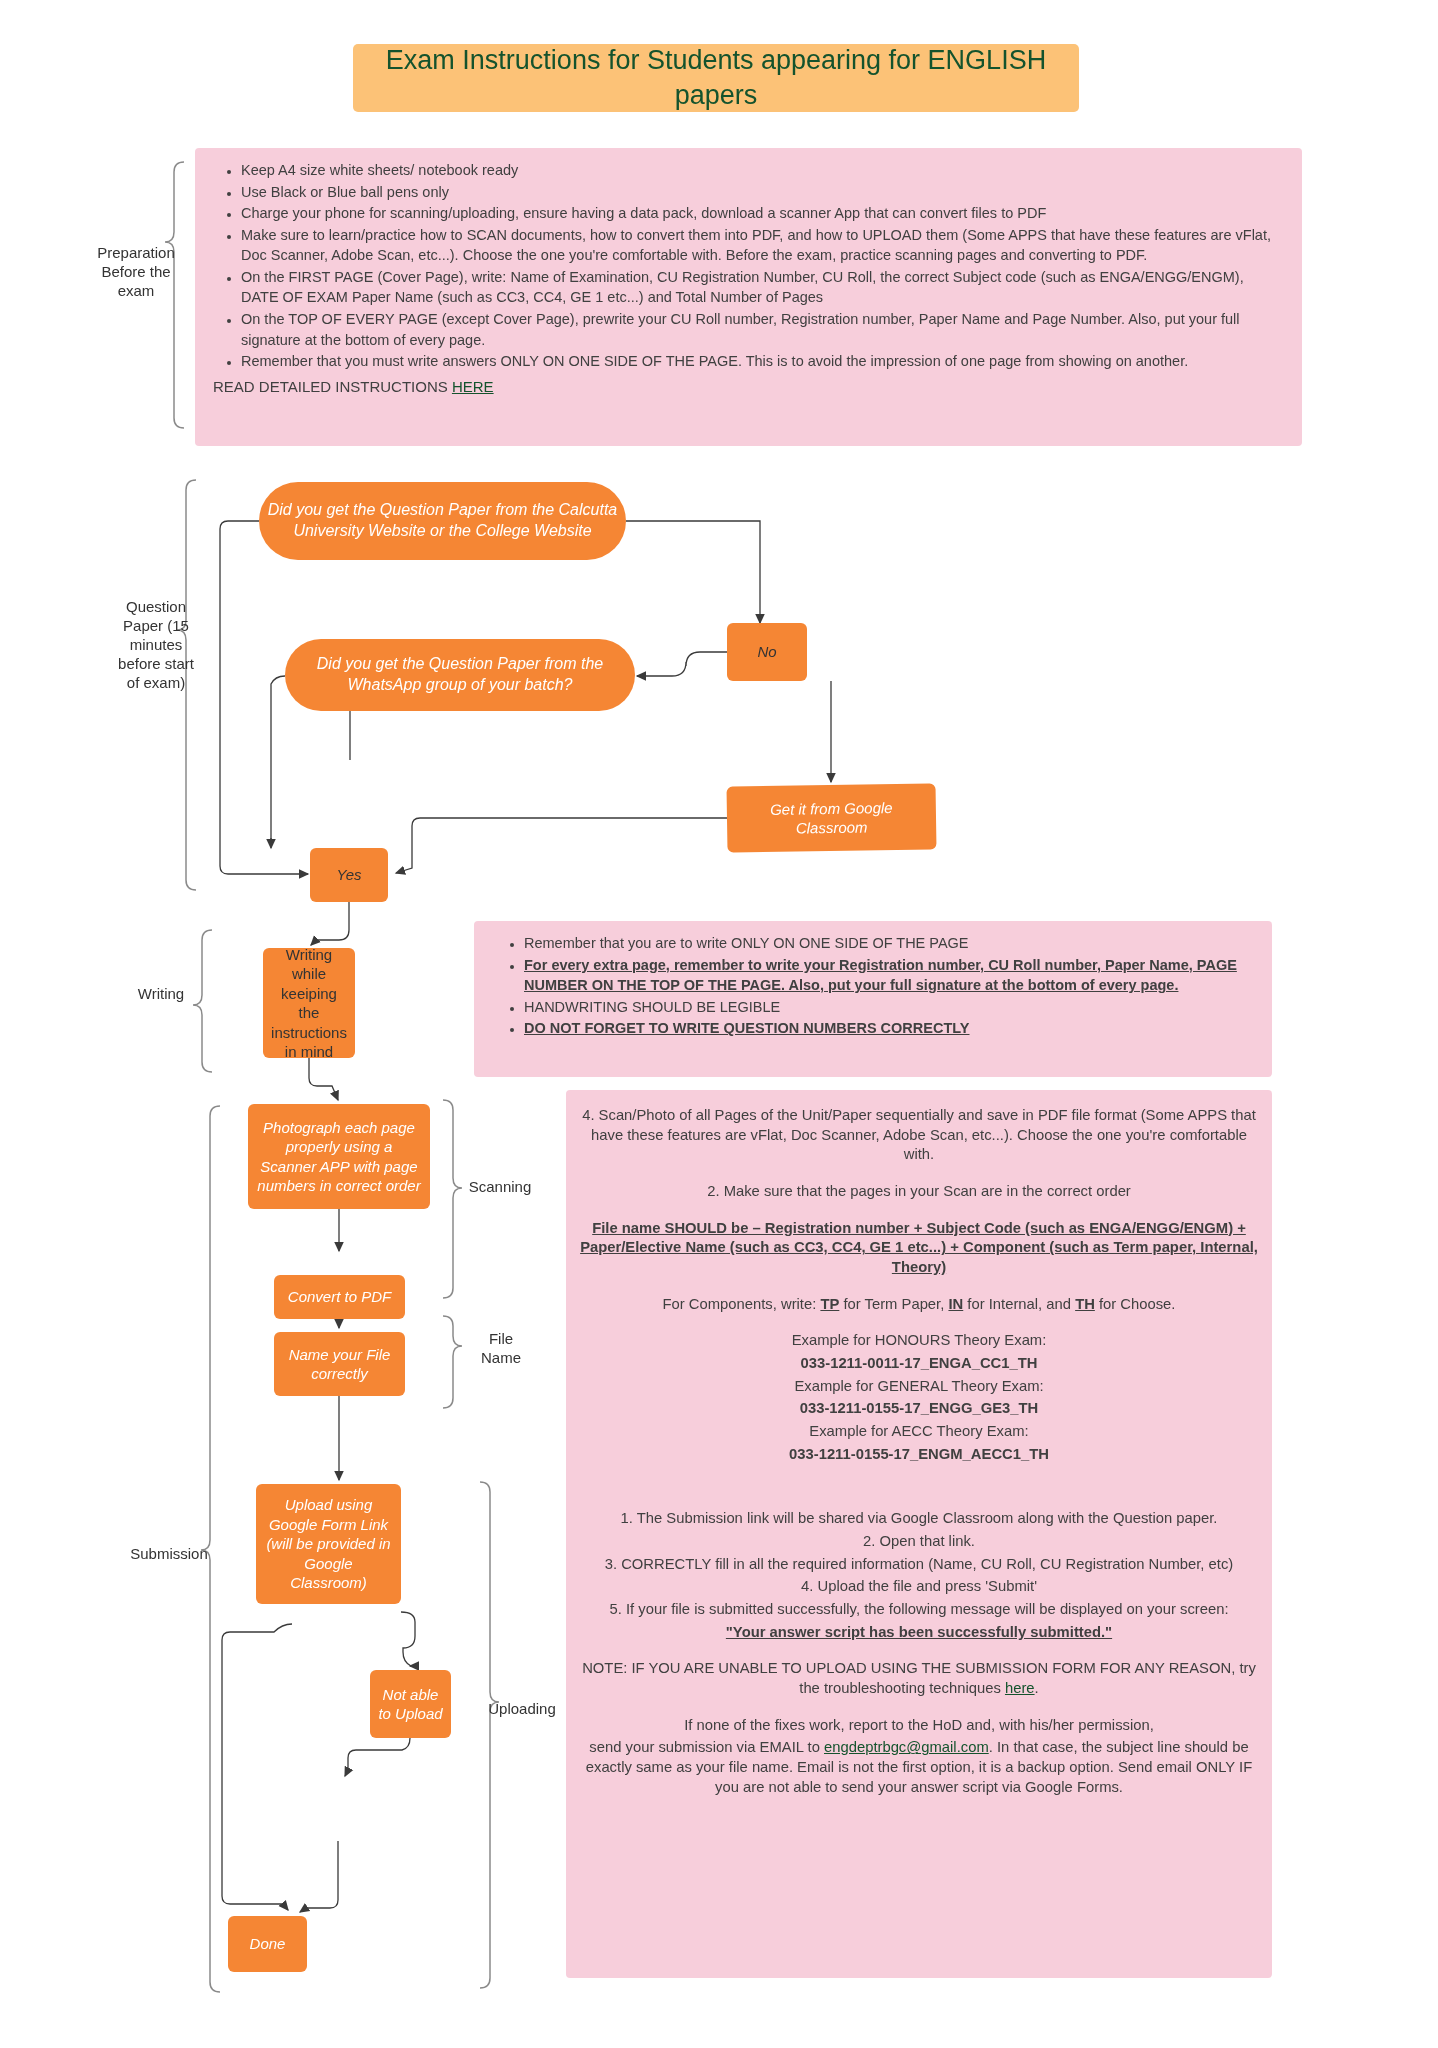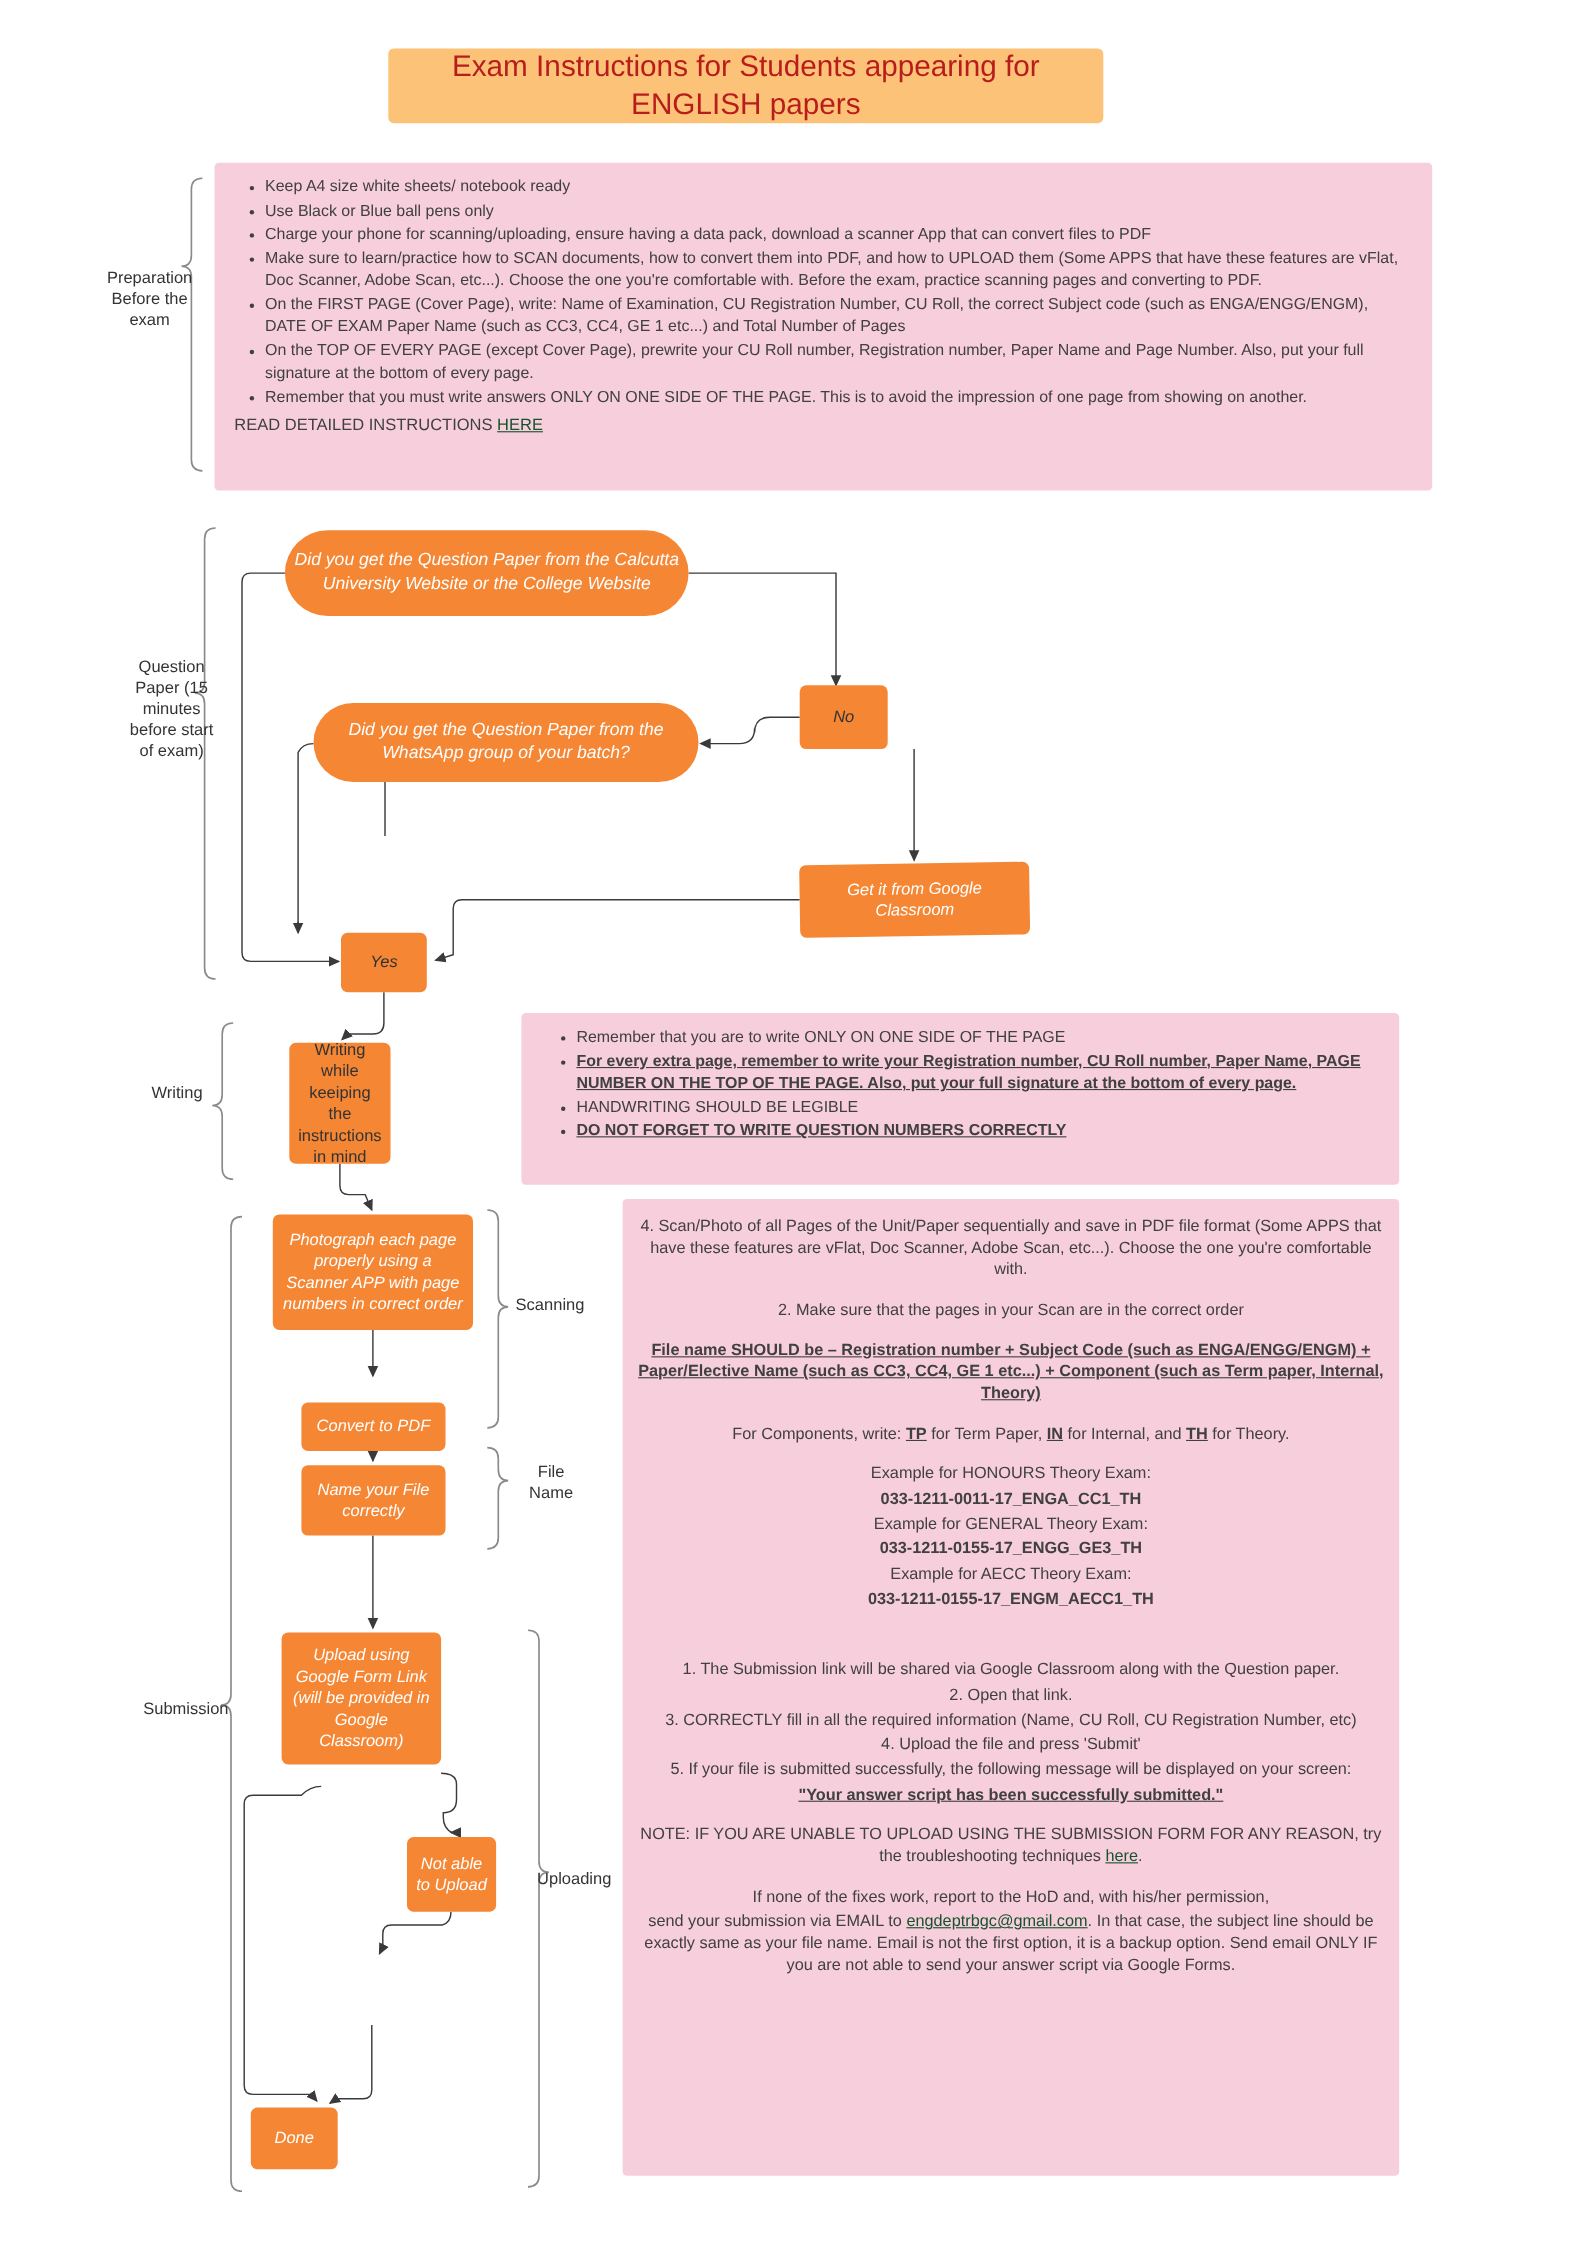--- a/index.html
+++ b/index.html
@@ -12,25 +12,25 @@
     position: relative;
     font-family: "Liberation Sans", sans-serif;
     color: #333333;
     overflow: hidden;
   }
   .canvas { position: absolute; inset: 0; }
   svg.wires { position: absolute; left: 0; top: 0; width: 1438px; height: 2048px; pointer-events: none; }
 
   
   #title-box {
-    position: absolute; left: 353px; top: 44px; width: 650px; height: 68px;
+    position: absolute; left: 353px; top: 44px; width: 726px; height: 68px;
     background: #FCC277; border-radius: 5px;
     display: flex; align-items: center; justify-content: center;
     text-align: center;
-    font-size: 27px; line-height: 1.28; color: #b91c1c;
+    font-size: 27px; line-height: 1.28; color: #14532d;
     padding: 0 12px;
   }
 
   
   .pink {
     position: absolute;
     background: #F7CEDB;
     border-radius: 4px;
     color: #404040;
   }
@@ -205,21 +205,21 @@
     </ul>
   </div>
 
   <div class="pink" id="scan-panel">
     <p class="p">4. Scan/Photo of all Pages of the Unit/Paper sequentially and save in PDF file format (Some APPS that have these features are vFlat, Doc Scanner, Adobe Scan, etc...). Choose the one you're comfortable with.</p>
     <div class="gap"></div>
     <p class="p">2. Make sure that the pages in your Scan are in the correct order</p>
     <div class="gap"></div>
     <p class="p b">File name SHOULD be – Registration number + Subject Code (such as ENGA/ENGG/ENGM) + Paper/Elective Name (such as CC3, CC4, GE 1 etc...) + Component (such as Term paper, Internal, Theory)</p>
     <div class="gap"></div>
-    <p class="p"><span>For Components, write: </span><span class="b">TP</span><span> for Term Paper, </span><span class="b">IN</span><span> for Internal, and </span><span class="b">TH</span><span> for Theory.</span></p>
+    <p class="p"><span>For Components, write: </span><span class="b">TP</span><span> for Term Paper, </span><span class="b">IN</span><span> for Internal, and </span><span class="b">TH</span><span> for Choose.</span></p>
     <div class="gap"></div>
     <p class="p">Example for HONOURS Theory Exam:</p>
     <p class="p mono-ex">033-1211-0011-17_ENGA_CC1_TH</p>
     <p class="p">Example for GENERAL Theory Exam:</p>
     <p class="p mono-ex">033-1211-0155-17_ENGG_GE3_TH</p>
     <p class="p">Example for AECC Theory Exam:</p>
     <p class="p mono-ex">033-1211-0155-17_ENGM_AECC1_TH</p>
     <div class="gap" style="height:42px;"></div>
     <p class="p">1. The Submission link will be shared via Google Classroom along with the Question paper.</p>
     <p class="p">2. Open that link.</p>

